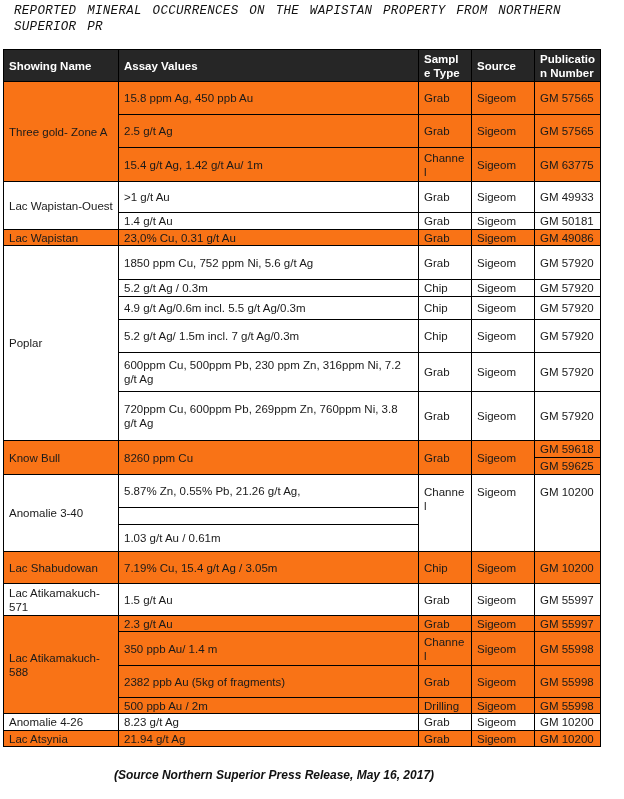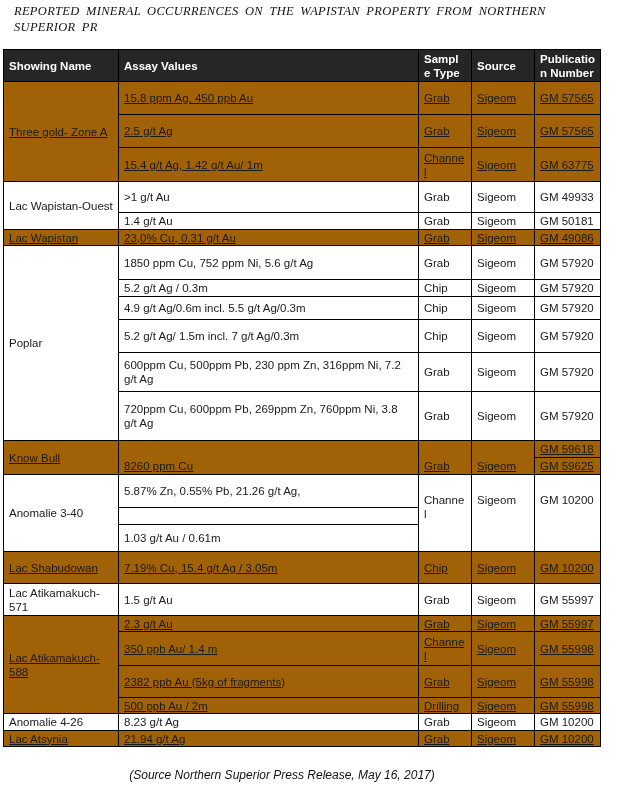--- a/index.html
+++ b/index.html
@@ -1,37 +1,37 @@
 <!DOCTYPE html>
 <html><head>
 <meta charset="utf-8">
 <style>
   html, body { margin: 0; padding: 0; background: #ffffff; }
   body { width: 624px; height: 799px; position: relative; overflow: hidden;
          font-family: "Liberation Sans", sans-serif; color: #1a1a1a; }
   .title { position: absolute; left: 14px; top: 3px; width: 560px;
-           font-family: Liberation Serif, serif; font-style: italic;
+           font-family: Liberation Mono, monospace; font-style: italic;
            font-size: 12.5px; line-height: 16px; letter-spacing: 0.3px; color: #111; word-spacing: 3px; }
   table.grid { position: absolute; left: 3px; top: 49px; border-collapse: collapse;
                table-layout: fixed; width: 597px; font-size: 11.5px; }
   table.grid col.c1 { width: 115px; }
   table.grid col.c2 { width: 300px; }
   table.grid col.c3 { width: 53px; }
   table.grid col.c4 { width: 63px; }
   table.grid col.c5 { width: 66px; }
   table.grid th { background: #262626; color: #ffffff; font-weight: bold; text-align: left;
                   padding: 0 5px; font-size: 11.5px; line-height: 14px; border: 1px solid #000;
                   height: 31px; }
   table.grid td { border: 1px solid #000; padding: 0 5px; line-height: 14px; vertical-align: middle; }
-  table.grid td.top { vertical-align: top; padding-top: 18px; }
-  .g td { background: #a16207; text-decoration: underline; }
+  table.grid td.top { vertical-align: top; padding-top: 10px; }
+  .g td { background: #f97316; }
   .w td { background: #ffffff; }
   td.name { vertical-align: top; }
   .source { position: absolute; left: 0; width: 548px; top: 768px; text-align: center;
-            font-style: italic; font-weight: normal; font-size: 12px; color: #111; padding-left: 8px; }
+            font-style: italic; font-weight: bold; font-size: 12px; color: #111; }
 </style>
 </head>
 <body>
 
 <div class="title">REPORTED MINERAL OCCURRENCES ON THE WAPISTAN PROPERTY FROM NORTHERN SUPERIOR PR</div>
 
 <table class="grid">
   <colgroup>
       <col class="c1">
       <col class="c2">

